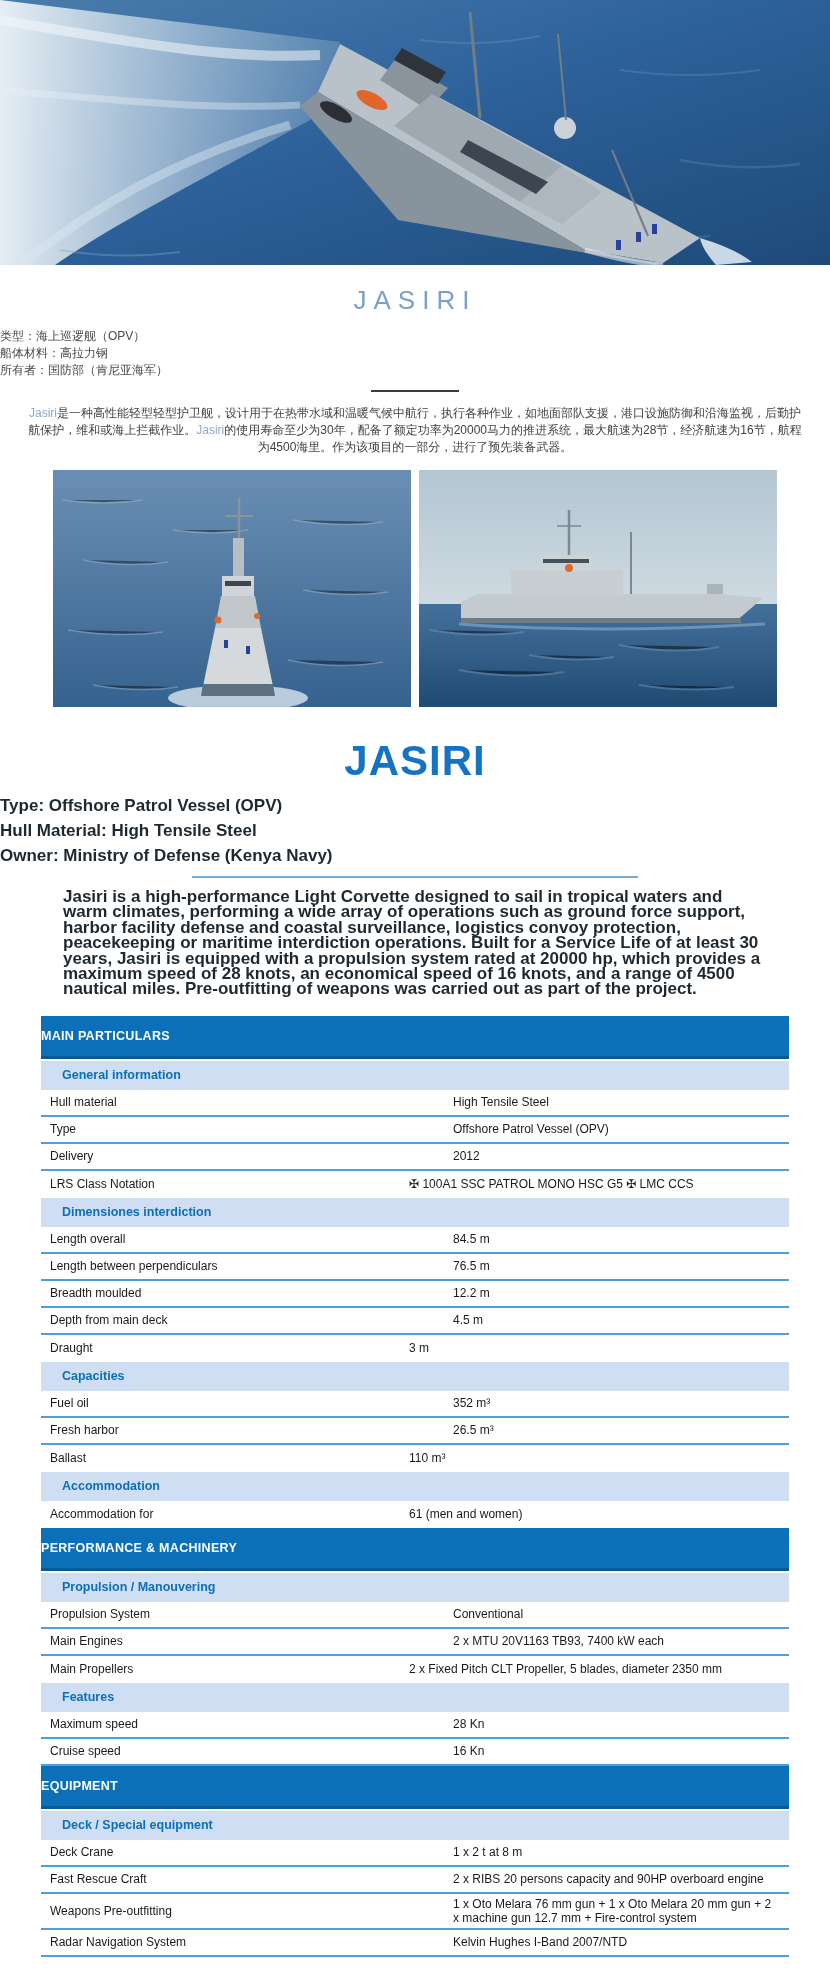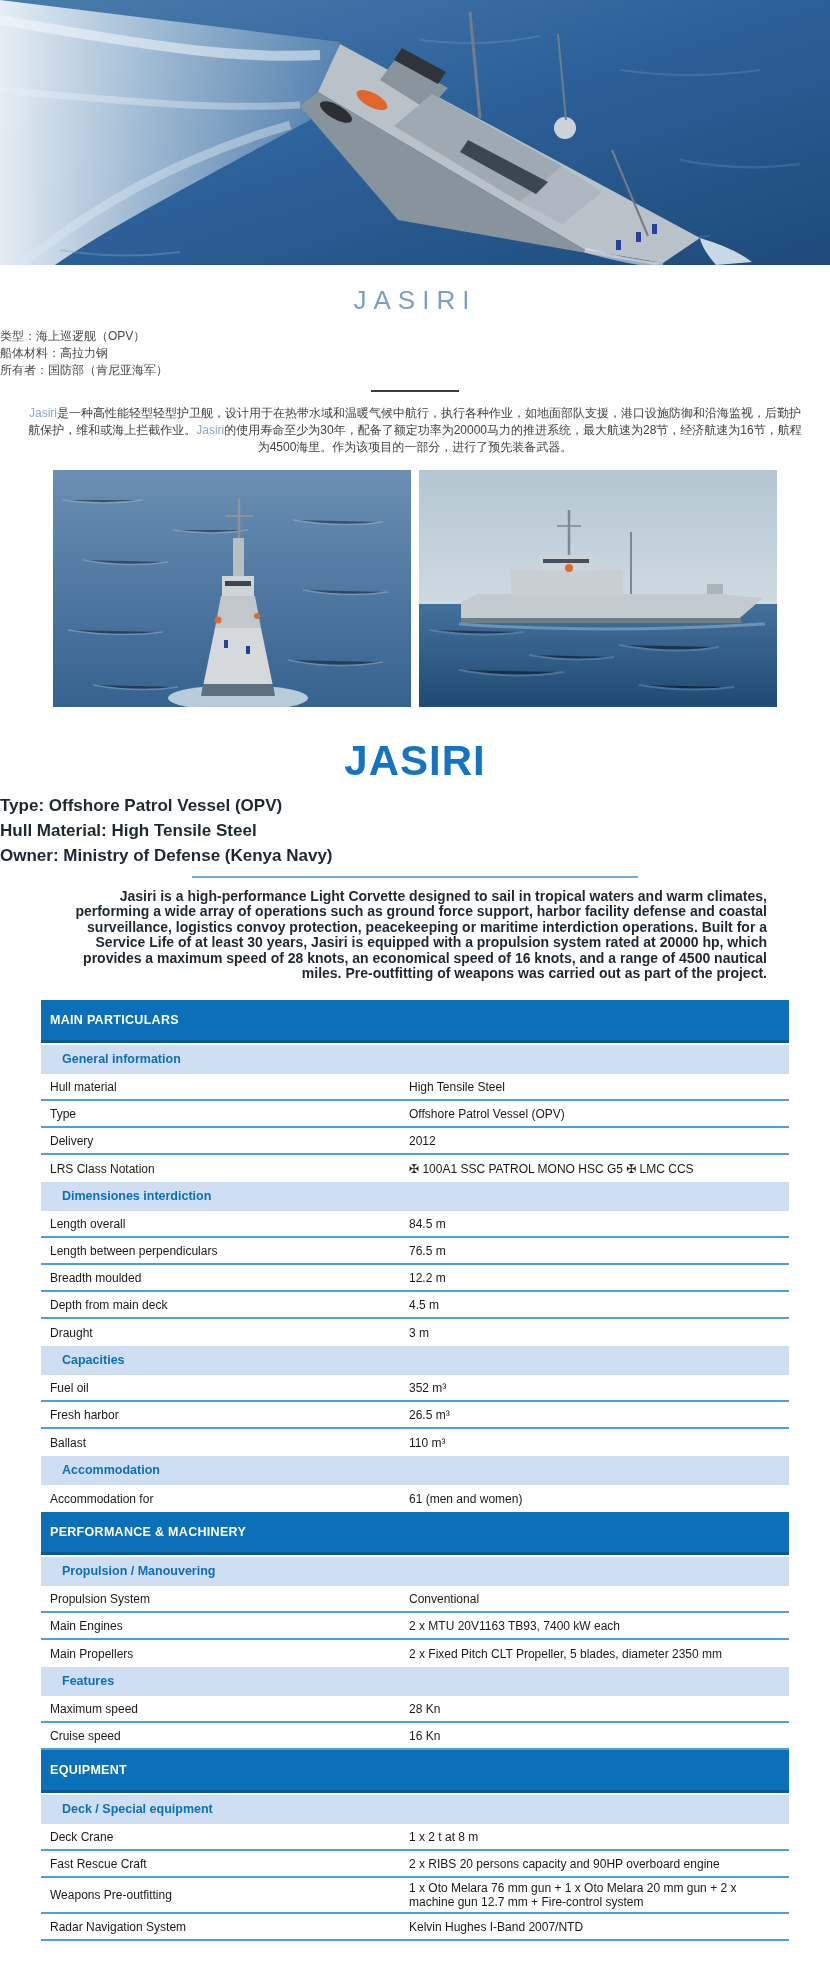--- a/index.html
+++ b/index.html
@@ -73,60 +73,59 @@
     line-height:25px;
   }
   .en-divider{
     width:446px;height:2px;background:#74abd8;
     margin:8px auto 11px;
   }
   .en-paragraph{
     width:704px;
     margin:0 auto;
     font-weight:bold;
-    font-size:14px;
+    font-size:17px;
     line-height:15.4px;
-    text-align:right;
+    text-align:left;
     color:#1e2830;
   }
 
   .spec{
     width:748px;
     margin:19px auto 0;
   }
   .sec-header{
     background:var(--bar-blue);
     border-bottom:3px solid var(--bar-blue-dark);
     color:#ffffff;
     font-weight:bold;
     font-size:12.5px;
     height:43px;
     line-height:40px;
-    padding-left:9px;
     margin-bottom:2px;
     letter-spacing:0.3px;
   }
   .sub-header{
     background:var(--subbar-bg);
     color:var(--bar-blue);
     font-weight:bold;
     font-size:12.5px;
     height:29px;
     line-height:29px;
     padding-left:21px;
   }
   .row{
     display:flex;
     align-items:center;
     min-height:27px;
     font-size:12px;
     color:#1a1a1a;
     padding:3px 0;
   }
-  .row.bordered{border-bottom:2px solid var(--divider-blue);}
+  .row.bordered{border-bottom:2px solid var(--divider-blue);gap:44px;}
   .row .label{width:368px;padding-left:9px;flex:none;line-height:14px;}
   .row .value{flex:1;padding-right:12px;line-height:14px;}
 </style>
 </head>
 <body>
 
 <div>
 
   <div class="hero">
     <svg width="830" height="265" viewBox="0 0 830 265" preserveAspectRatio="none">

